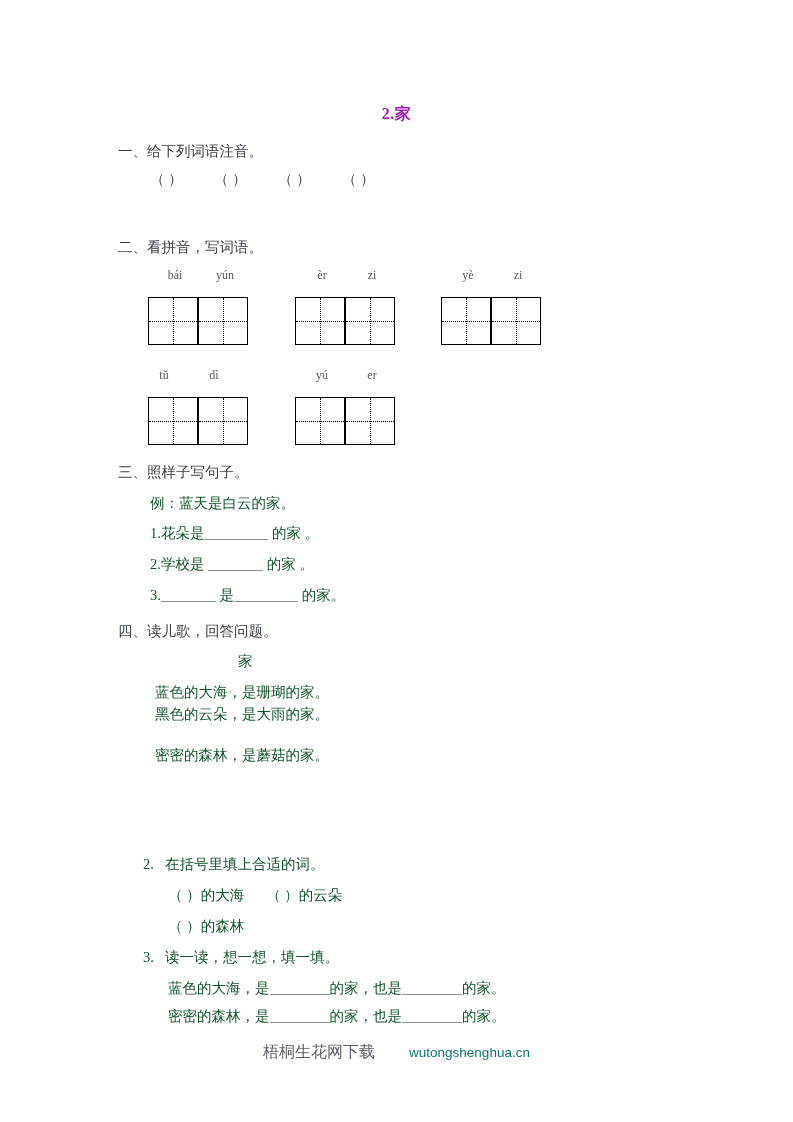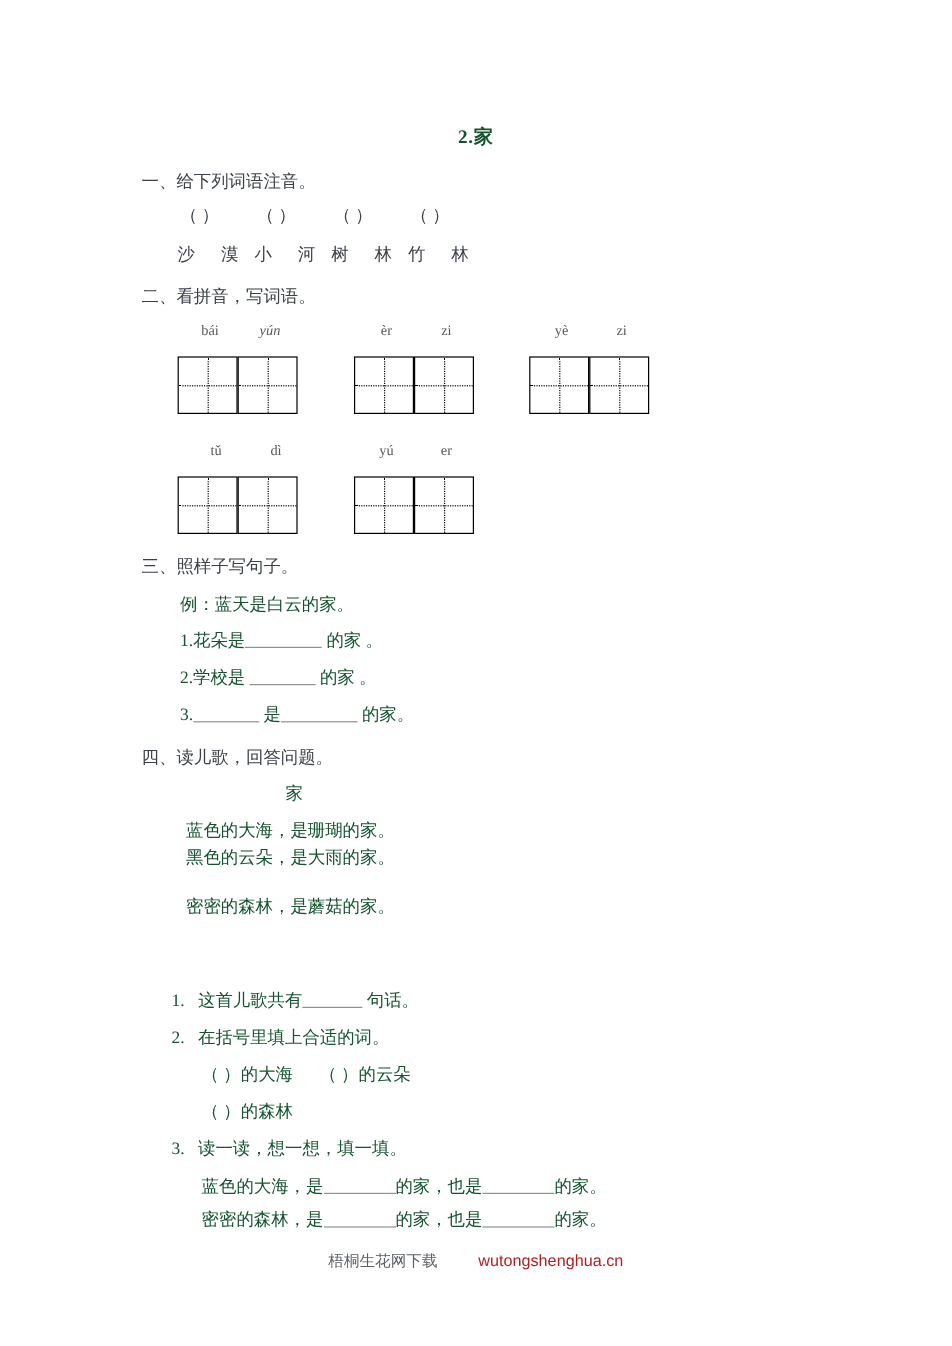--- a/index.html
+++ b/index.html
@@ -25,21 +25,21 @@
   
   .doc-title {
     position: absolute;
     left: 0;
     top: 104px;
     width: 793px;
     text-align: center;
     font-size: 16px;
     font-weight: bold;
     letter-spacing: 0.5px;
-    color: #14532d;
+    color: #a21caf;
   }
 
   
   .sec-head {
     position: absolute;
     left: 118px;
     font-size: 14.5px;
     color: #3a4048;
     white-space: nowrap;
   }
@@ -143,53 +143,50 @@
   
   .footer {
     position: absolute;
     left: 0;
     top: 1042px;
     width: 793px;
     text-align: center;
     white-space: nowrap;
   }
   .footer .fcn {
-    font-size: 13px;
+    font-size: 16px;
     color: #5a5f65;
     font-family: "Liberation Serif", "DejaVu Serif", serif;
   }
   .footer .fgap { display: inline-block; width: 34px; }
   .footer .fen {
     font-size: 13.5px;
-    color: #b91c1c;
+    color: #0f766e;
     font-family: "Liberation Sans", sans-serif;
     text-align: right;
   }
 </style>
 </head>
 <body>
 
 <div class="page">
 
   <div class="doc-title">2.家</div>
 
   <div class="sec-head" style="top:142px;">一、给下列词语注音。</div>
 
   <div class="paren-row">
     <span class="pp">（          ）</span><span class="pp">（          ）</span><span class="pp">（          ）</span><span class="pp">（          ）</span>
   </div>
 
-  <div class="word-row">
-    <span class="wd">沙 漠</span><span class="wd">小 河</span><span class="wd">树 林</span><span class="wd">竹 林</span>
-  </div>
 
   <div class="sec-head" style="top:238px;">二、看拼音，写词语。</div>
 
   <div class="pinyin-row" style="left:150px; top:268px;">
-    <span class="py" style="width:50px;">bái</span><span class="py" style="width:50px;font-style:italic;">yún</span>
+    <span class="py" style="width:50px;">bái</span><span class="py" style="width:50px;">yún</span>
   </div>
   <div class="pinyin-row" style="left:297px; top:268px;">
     <span class="py" style="width:50px;">èr</span><span class="py" style="width:50px;">zi</span>
   </div>
   <div class="pinyin-row" style="left:443px; top:268px;">
     <span class="py" style="width:50px;">yè</span><span class="py" style="width:50px;">zi</span>
   </div>
 
   <div class="grid-group" style="left:148px; top:297px;">
     <div class="tzg first"></div>
@@ -197,21 +194,21 @@
   </div>
   <div class="grid-group" style="left:295px; top:297px;">
     <div class="tzg first"></div>
     <div class="tzg last"></div>
   </div>
   <div class="grid-group" style="left:441px; top:297px;">
     <div class="tzg first"></div>
     <div class="tzg last"></div>
   </div>
 
-  <div class="pinyin-row" style="left:155px; top:368px;">
+  <div class="pinyin-row" style="left:139px; top:368px;">
     <span class="py" style="width:50px;">tǔ</span><span class="py" style="width:50px;">dì</span>
   </div>
   <div class="pinyin-row" style="left:297px; top:368px;">
     <span class="py" style="width:50px;">yú</span><span class="py" style="width:50px;">er</span>
   </div>
 
   <div class="grid-group" style="left:148px; top:397px;">
     <div class="tzg first"></div>
     <div class="tzg last"></div>
   </div>
@@ -237,23 +234,20 @@
   </div>
 
   <div class="sec-head" style="top:622px;">四、读儿歌，回答问题。</div>
 
   <div class="line" style="left:238px; top:652px;">家</div>
 
   <div class="line" style="left:155px; top:683px;">蓝色的大海，是珊瑚的家。</div>
   <div class="line" style="left:155px; top:705px;">黑色的云朵，是大雨的家。</div>
   <div class="line" style="left:155px; top:746px;">密密的森林，是蘑菇的家。</div>
 
-  <div class="line" style="left:143px; top:824px;">
-    <span class="qnum">1.</span><span>这首儿歌共有</span><span class="blk b50"></span><span> 句话。</span>
-  </div>
 
   <div class="line" style="left:143px; top:855px;">
     <span class="qnum">2.</span><span>在括号里填上合适的词。</span>
   </div>
 
   <div class="line" style="left:168px; top:886px;">
     <span>（          ）</span><span>的大海</span><span style="display:inline-block;width:22px;"></span><span>（        ）</span><span>的云朵</span>
   </div>
 
   <div class="line" style="left:168px; top:917px;">

